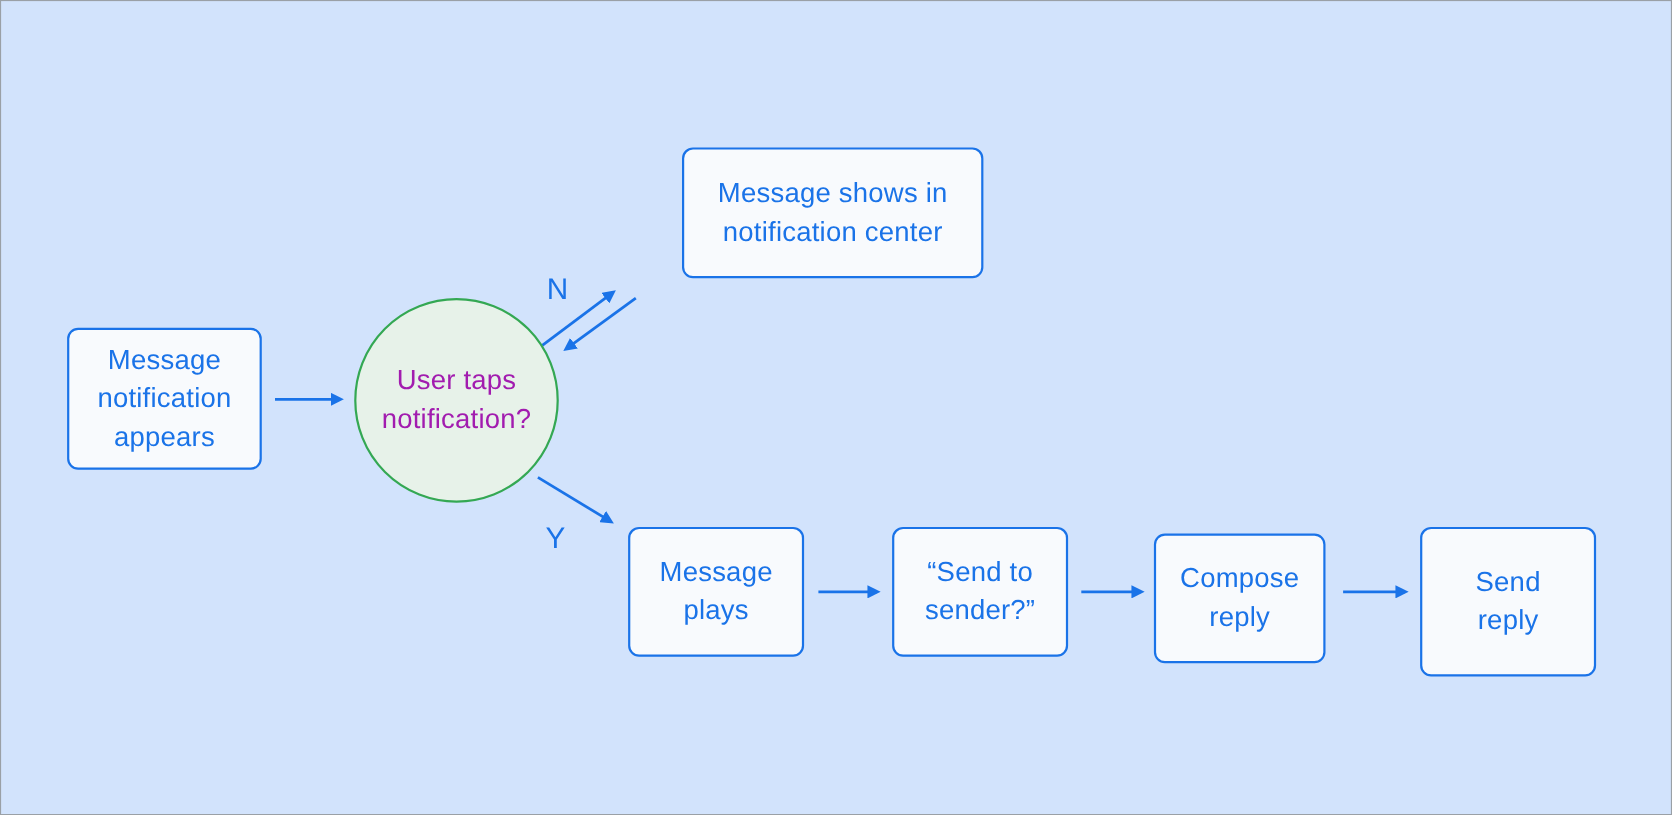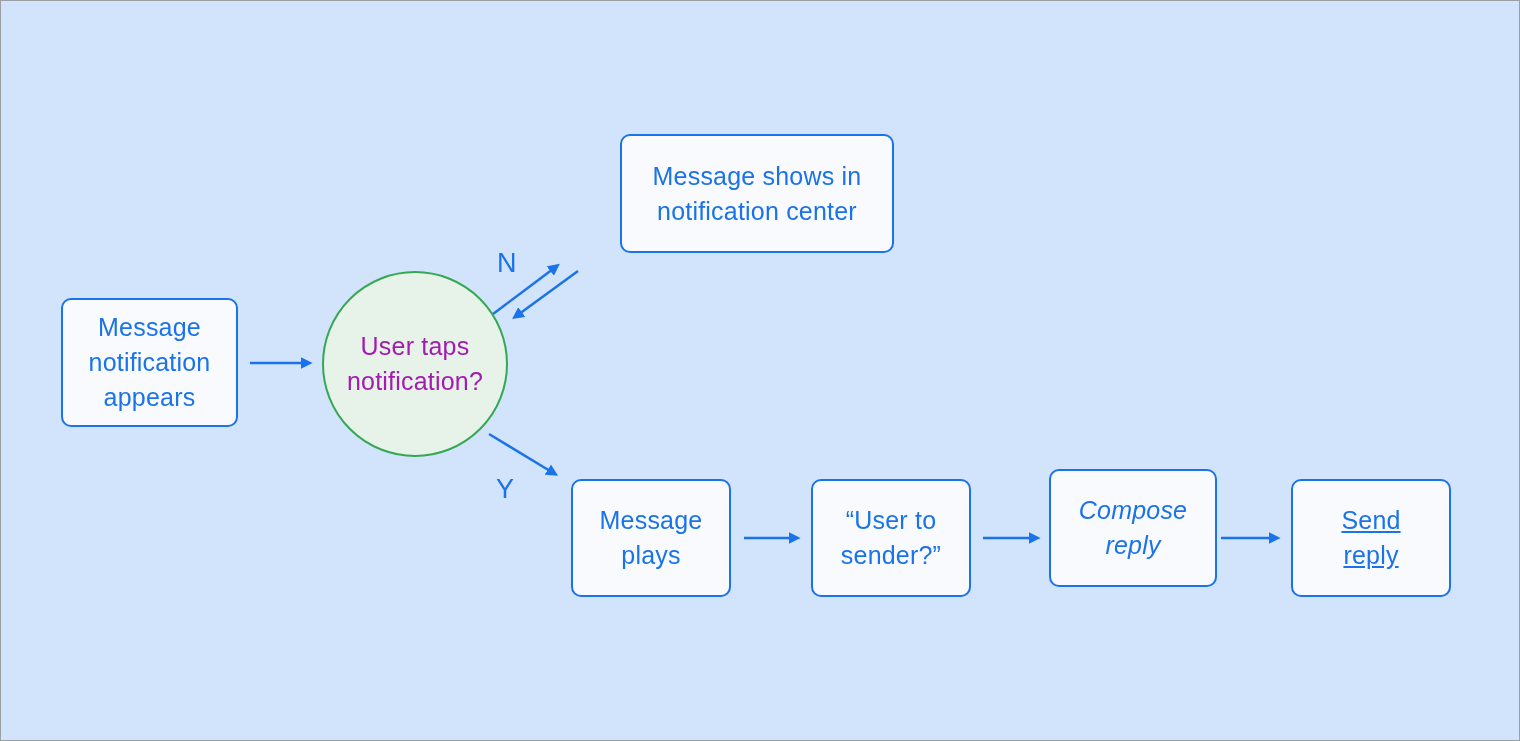--- a/index.html
+++ b/index.html
@@ -47,22 +47,22 @@
     background: #e7f2e9;
     border: 2.5px solid #34a853;
     border-radius: 50%;
     color: #a21caf;
   }
   #node-start            { left: 60px;   top: 297px; width: 177px; height: 129px; }
   #node-decision         { left: 321px;  top: 270px; width: 186px; height: 186px; }
   #node-notif-center     { left: 571px;  top: 133px; width: 274px; height: 119px; margin-left: 48px; }
   #node-message-plays    { left: 570px;  top: 478px; width: 160px; height: 118px; }
   #node-reply-to-sender  { left: 810px;  top: 478px; width: 160px; height: 118px; }
-  #node-compose-reply    { left: 1048px; top: 468px; width: 168px; height: 118px; font-style: italic; }
-  #node-send-reply       { left: 1290px; top: 478px; width: 160px; height: 118px; text-decoration: underline; }
+  #node-compose-reply    { left: 1048px; top: 484px; width: 156px; height: 118px; }
+  #node-send-reply       { left: 1290px; top: 478px; width: 160px; height: 136px; }
   .edge-label {
     position: absolute;
     color: #1a73e8;
     font-size: 27px;
     line-height: 32px;
   }
   #label-no  { left: 496px; top: 246px; }
   #label-yes { left: 495px; top: 472px; }
 </style>
 </head>
@@ -102,21 +102,21 @@
     <span>Message shows in
 notification center</span>
   </div>
 
   <div class="node process" id="node-message-plays">
     <span>Message
 plays</span>
   </div>
 
   <div class="node process" id="node-reply-to-sender">
-    <span>“User to
+    <span>“Send to
 sender?”</span>
   </div>
 
   <div class="node process" id="node-compose-reply">
     <span>Compose
 reply</span>
   </div>
 
   <div class="node process" id="node-send-reply">
     <span>Send

